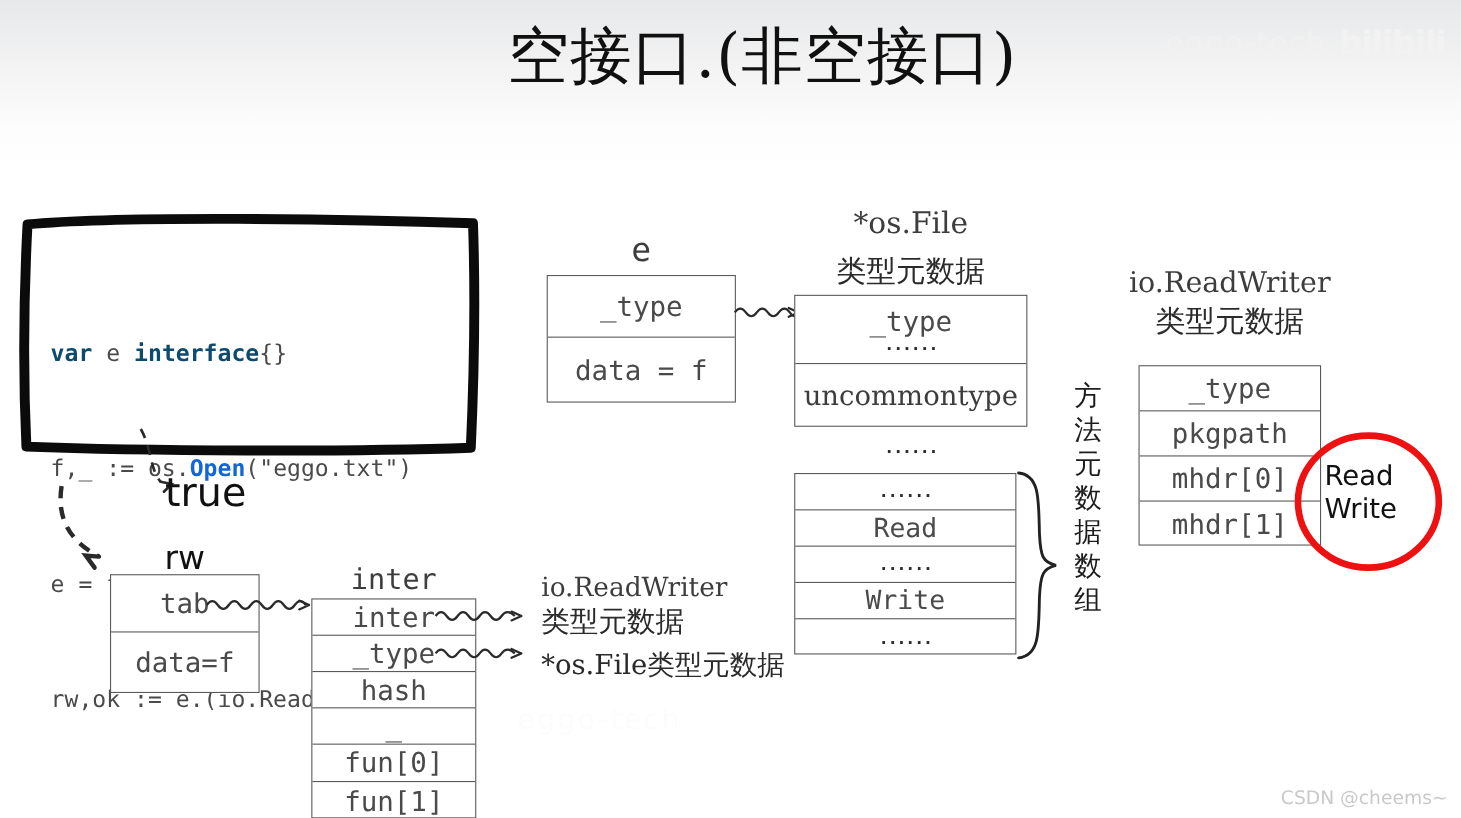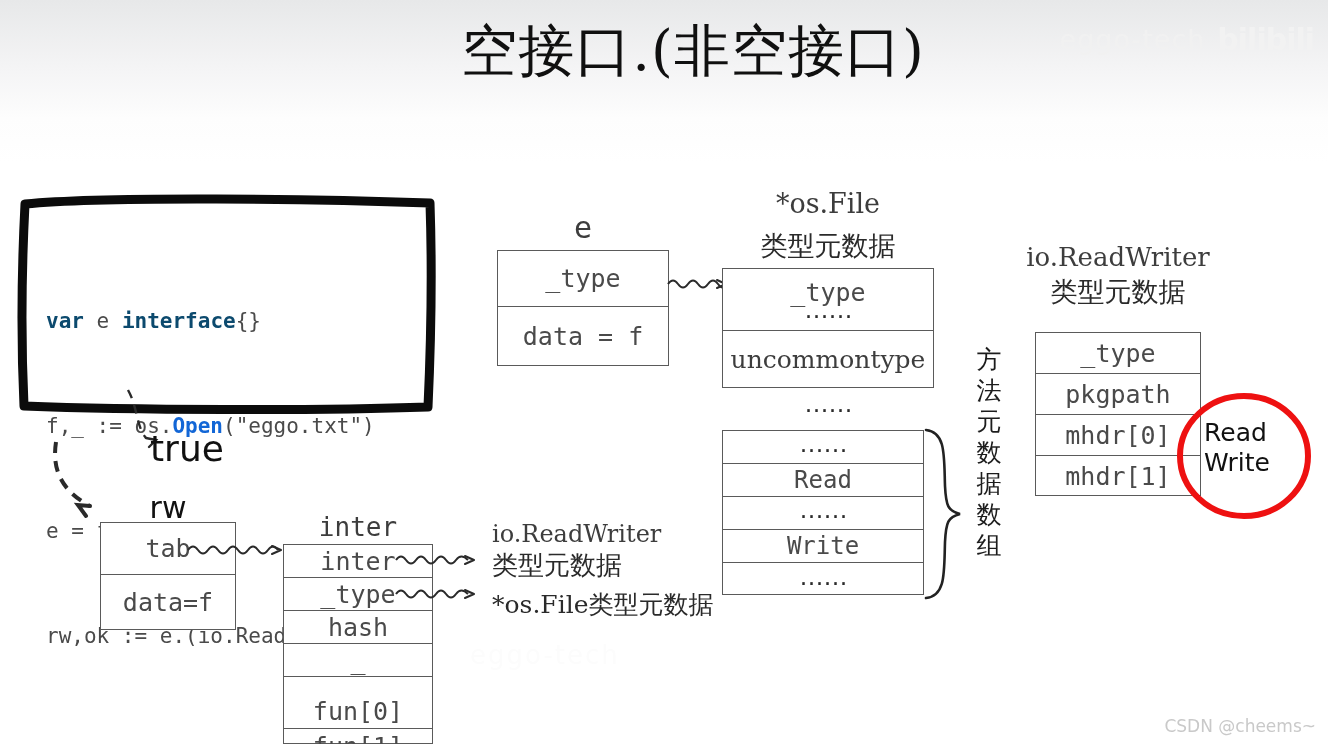--- a/index.html
+++ b/index.html
@@ -212,21 +212,21 @@
     <path d="M2,16 q5,-7 10,0 t10,0 t10,0 t10,0 t10,0 t10,0 t10,0 t10,0 t10,0" fill="none" stroke="#2a2a2a" stroke-width="2"></path>
     <path d="M95,16 l-9,-4 M95,16 l-9,4" fill="none" stroke="#2a2a2a" stroke-width="2" stroke-linecap="round"></path>
   </svg>
 
   <div class="abs mono" style="left:283px;top:512px;width:150px;text-align:center;font-size:26px;">inter</div>
   <div class="abs structbox" style="left:283px;top:544px;width:150px;height:200px;">
     <div class="row" style="height:33px;font-size:25px;">inter</div>
     <div class="row" style="height:33px;font-size:25px;">_type</div>
     <div class="row" style="height:33px;font-size:25px;">hash</div>
     <div class="row" style="height:33px;font-size:25px;">_</div>
-    <div class="row" style="height:34px;font-size:25px;margin-top:18px;">fun[0]</div>
+    <div class="row" style="height:34px;font-size:25px;">fun[0]</div>
     <div class="row" style="height:34px;font-size:25px;">fun[1]</div>
   </div>
 
   <svg class="abs" style="left:394px;top:548px;width:110px;height:70px;">
     <path d="M2,12 q5,-7 10,0 t10,0 t10,0 t10,0 t10,0 t10,0 t12,0" fill="none" stroke="#2a2a2a" stroke-width="2"></path>
     <path d="M80,12 l-9,-4 M80,12 l-9,4" fill="none" stroke="#2a2a2a" stroke-width="2" stroke-linecap="round"></path>
     <path d="M2,46 q5,-7 10,0 t10,0 t10,0 t10,0 t10,0 t10,0 t12,0" fill="none" stroke="#2a2a2a" stroke-width="2"></path>
     <path d="M80,46 l-9,-4 M80,46 l-9,4" fill="none" stroke="#2a2a2a" stroke-width="2" stroke-linecap="round"></path>
   </svg>
 

